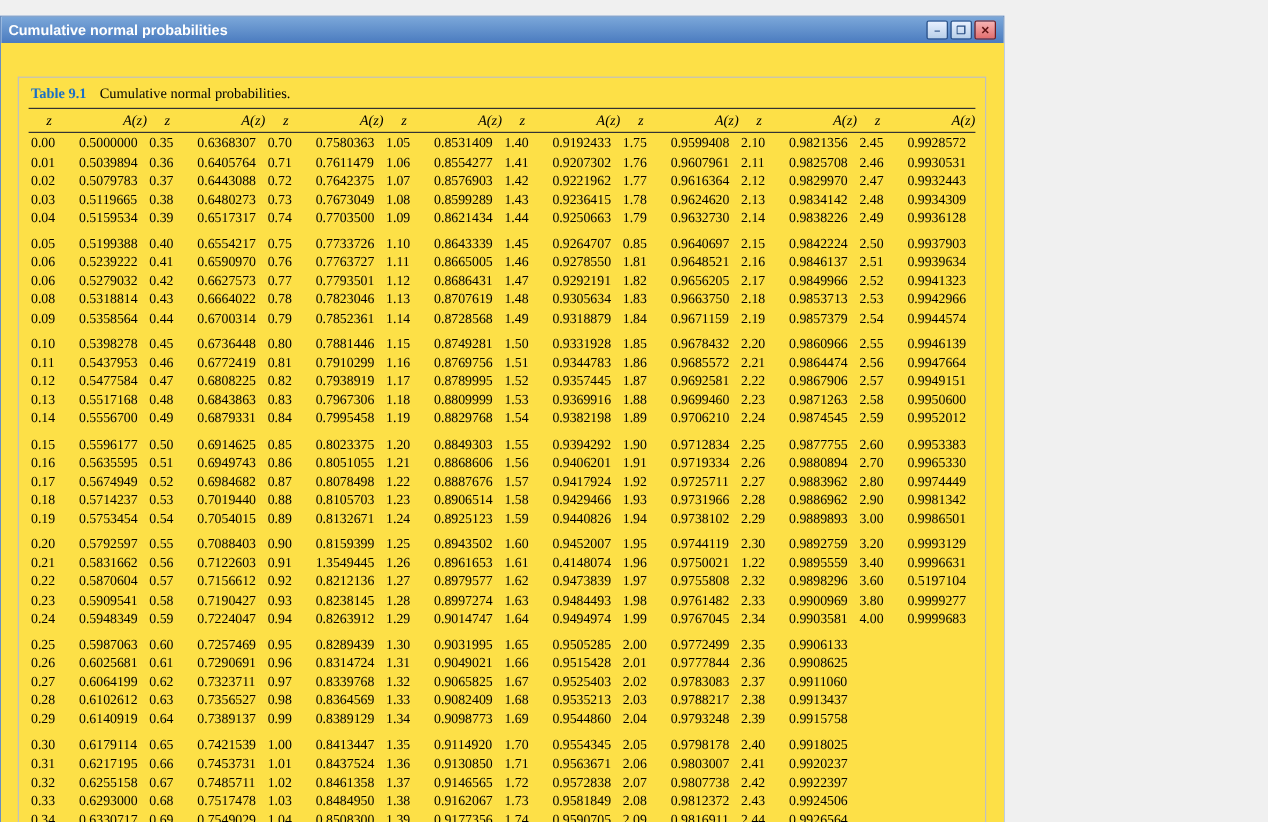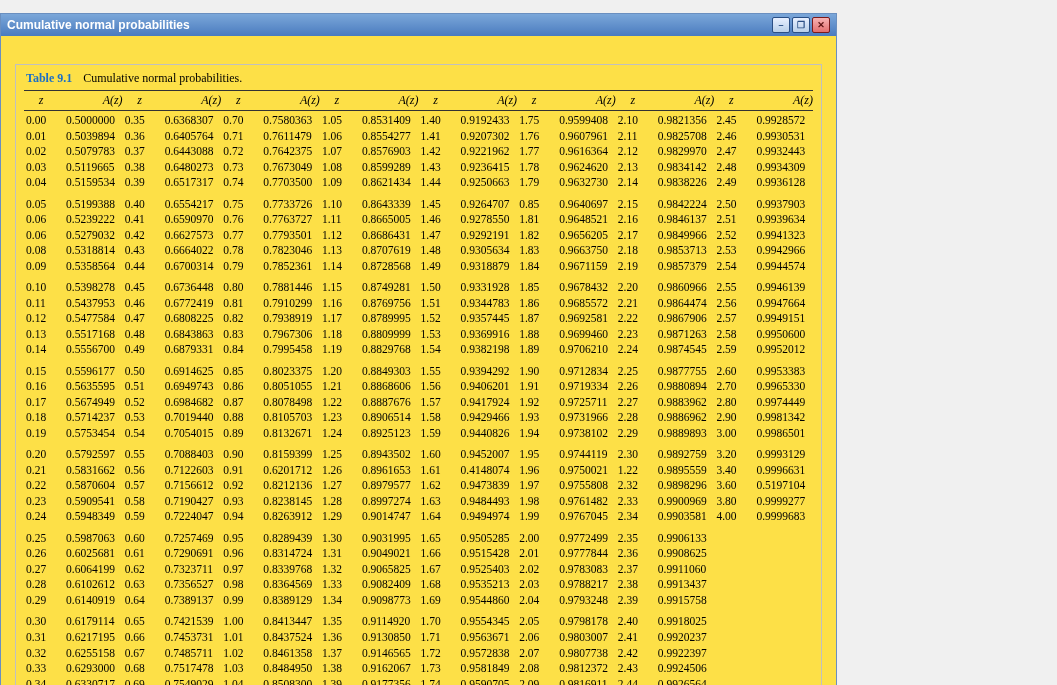--- a/index.html
+++ b/index.html
@@ -554,21 +554,21 @@
                 <div class="a">0.8132671</div>
               </div>
             </div>
             <div class="block">
               <div class="row">
                 <div class="z">0.90</div>
                 <div class="a">0.8159399</div>
               </div>
               <div class="row">
                 <div class="z">0.91</div>
-                <div class="a">0.6201712</div>
+                <div class="a">1.3549445</div>
               </div>
               <div class="row">
                 <div class="z">0.92</div>
                 <div class="a">0.8212136</div>
               </div>
               <div class="row">
                 <div class="z">0.93</div>
                 <div class="a">0.8238145</div>
               </div>
               <div class="row">

